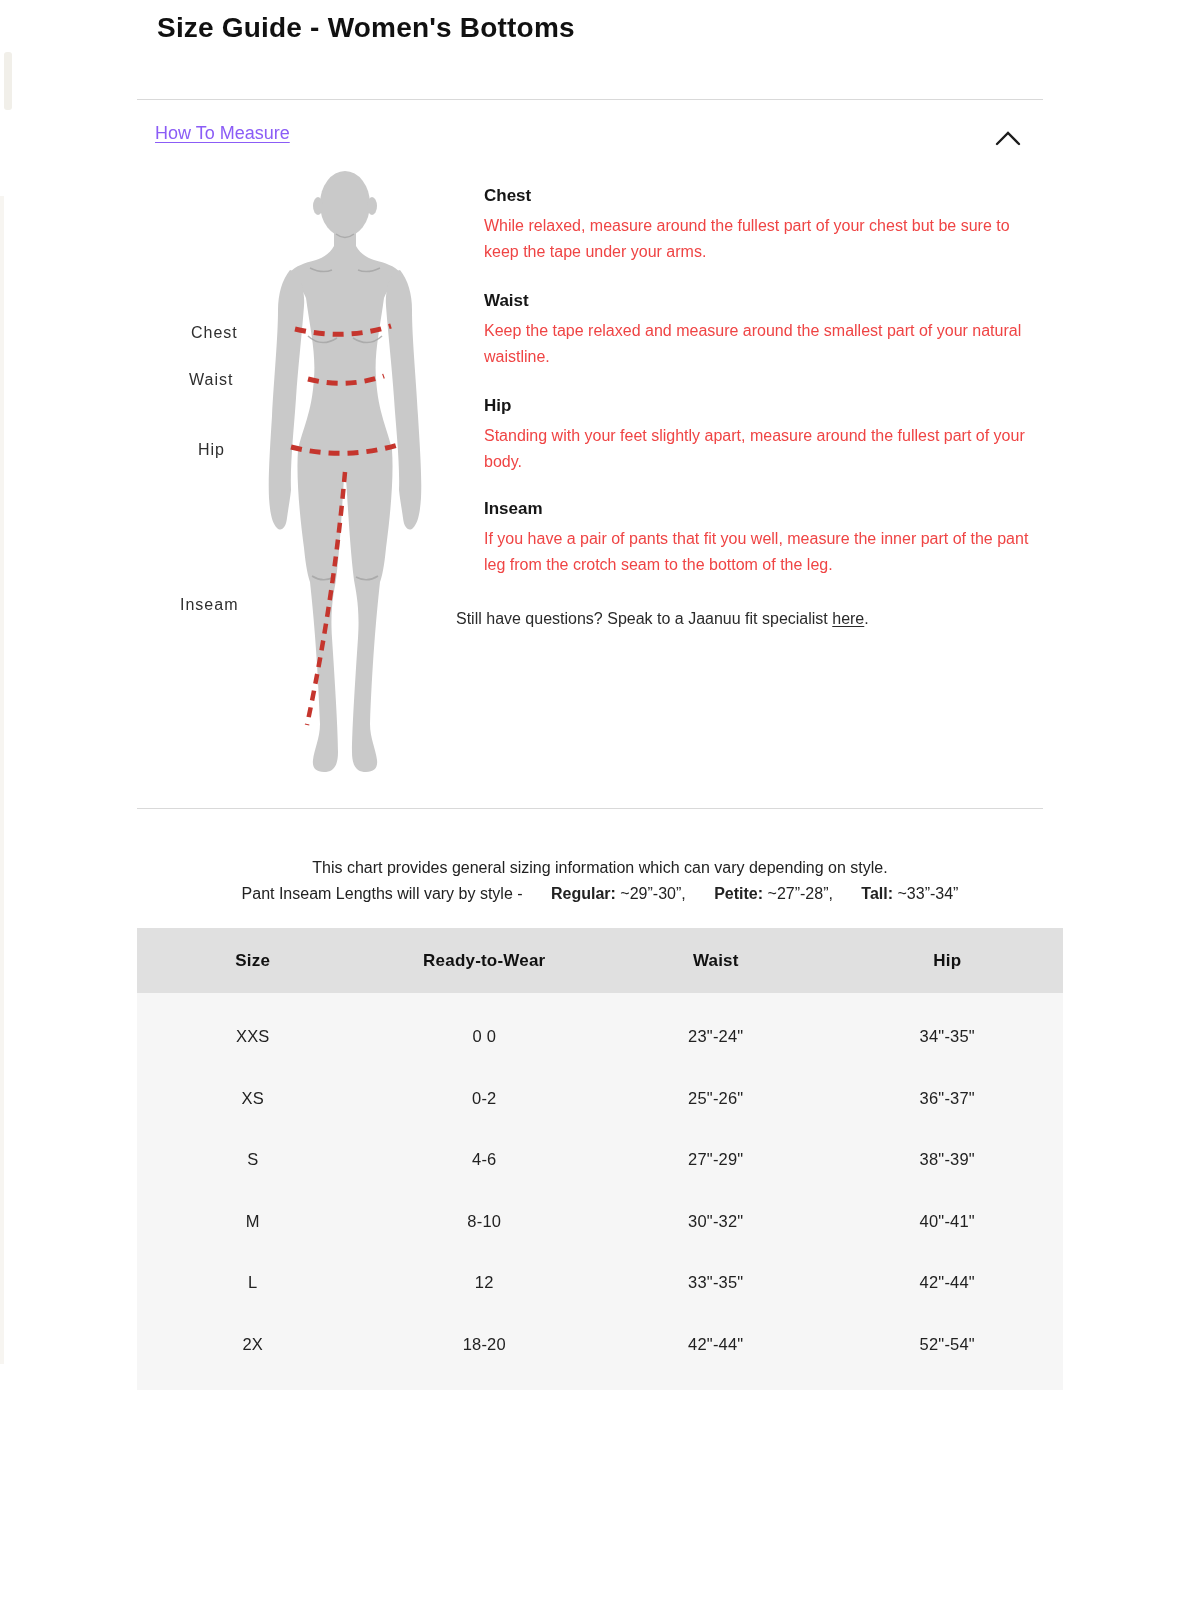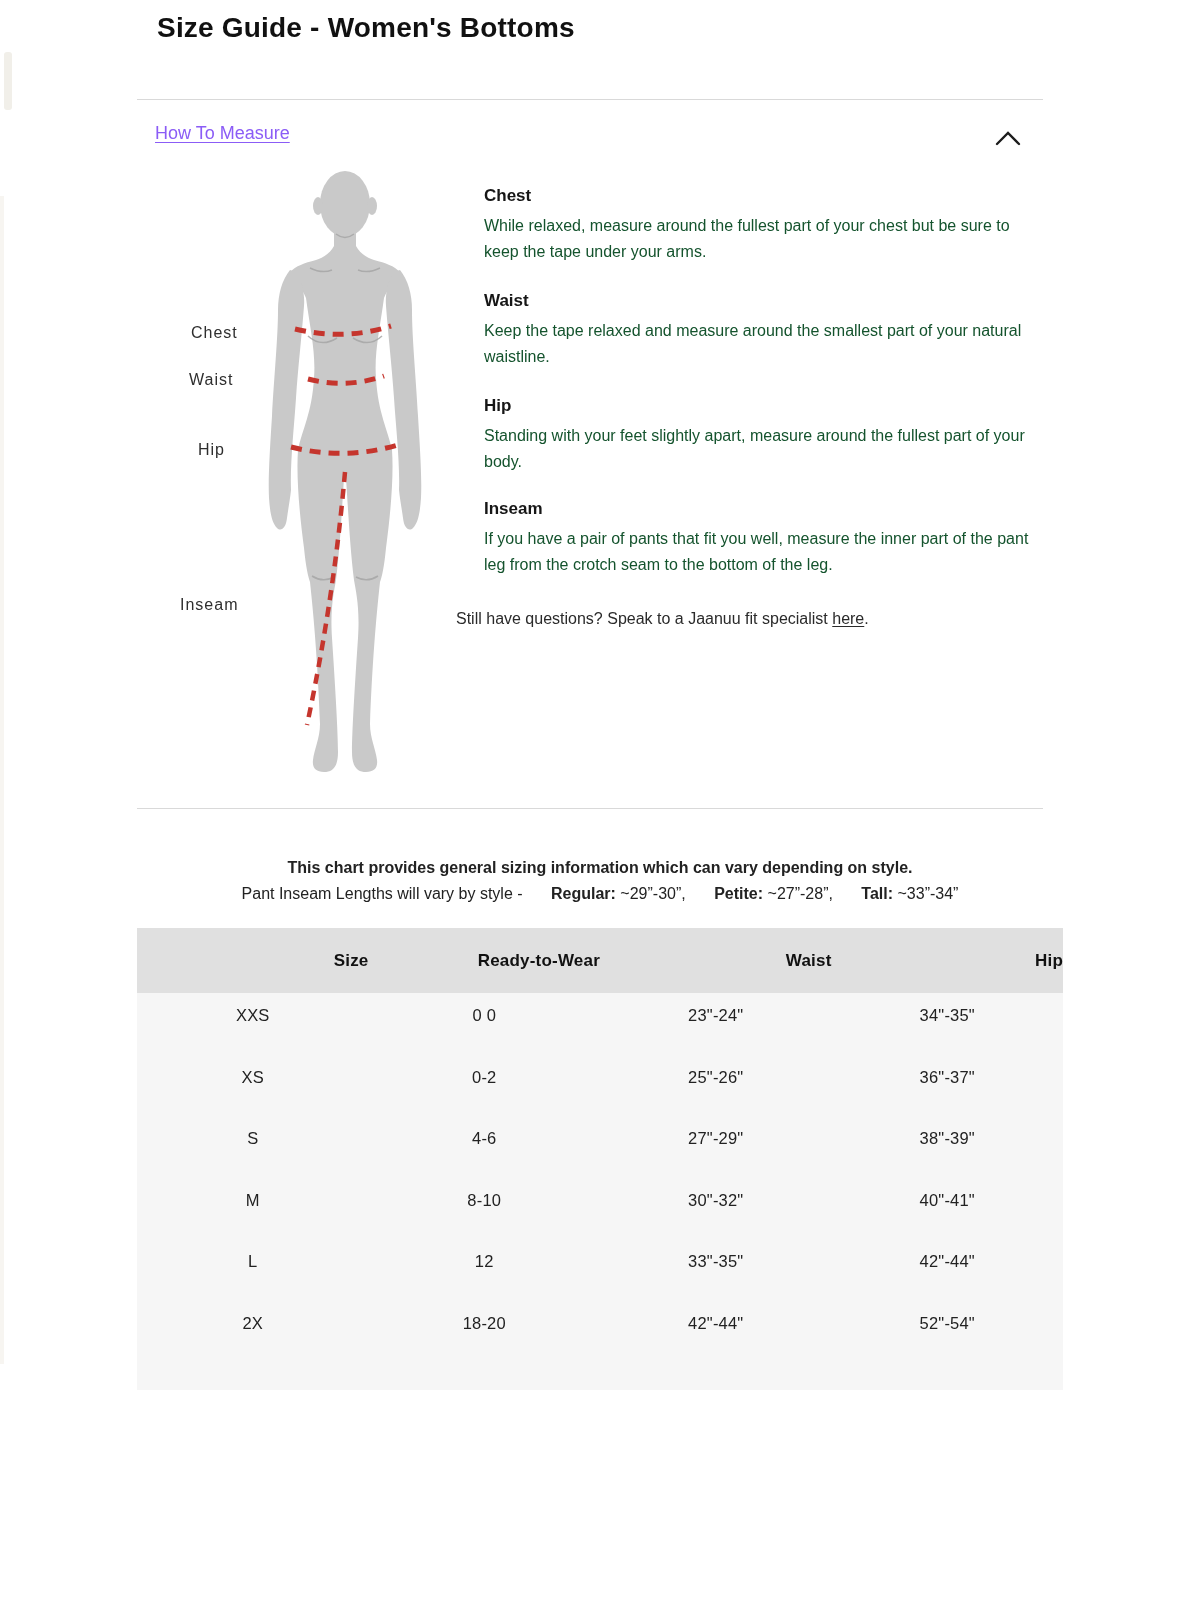--- a/index.html
+++ b/index.html
@@ -28,37 +28,37 @@
   .lbl-hip    { left:198px; top:441px; }
   .lbl-inseam { left:180px; top:596px; }
 
   
   .m-section { position:absolute; left:484px; width:545px; }
   .sec-chest  { top:186px; }
   .sec-waist  { top:291px; }
   .sec-hip    { top:396px; }
   .sec-inseam { top:499px; }
   .m-section h3 { font-size:17px; font-weight:700; color:#161616; margin-bottom:7px; }
-  .m-section p  { font-size:16px; line-height:26px; color:#14532d; }
+  .m-section p  { font-size:16px; line-height:26px; color:#ef4444; }
 
   .question-line { position:absolute; left:456px; top:606px; width:545px; font-size:16px; line-height:26px; color:#2a2a2a; }
   .question-line a { color:#2a2a2a; text-decoration:underline; text-underline-offset:2px; cursor:pointer; }
 
   
   .note { position:absolute; left:130px; width:940px; text-align:center; font-size:16px; line-height:26px; color:#222; }
-  .note-1 { top:855px;font-weight:bold; }
+  .note-1 { top:855px; }
   .note-2 { top:881px; }
   .note .b { font-weight:700;margin-left:24px; }
 
   
   .size-table { position:absolute; left:137px; top:928px; width:926px; }
   .st-header { display:flex; height:65px; align-items:center; background:#e0e0e0; }
-  .st-header .st-cell { font-weight:700; font-size:17px; color:#111;text-align:right; }
+  .st-header .st-cell { font-weight:700; font-size:17px; color:#111; }
   .st-body { background:#f6f6f6; padding:13px 0 15px 0; }
-  .st-row { display:flex; height:61.5px; }
+  .st-row { display:flex; height:61.5px; align-items:center; }
   .st-cell { width:25%; text-align:center; font-size:16.5px; color:#222; letter-spacing:.2px; }
 </style>
 </head>
 <body>
 
 <div class="page">
 
   <div class="edge-a"></div>
   <div class="edge-b"></div>
 

